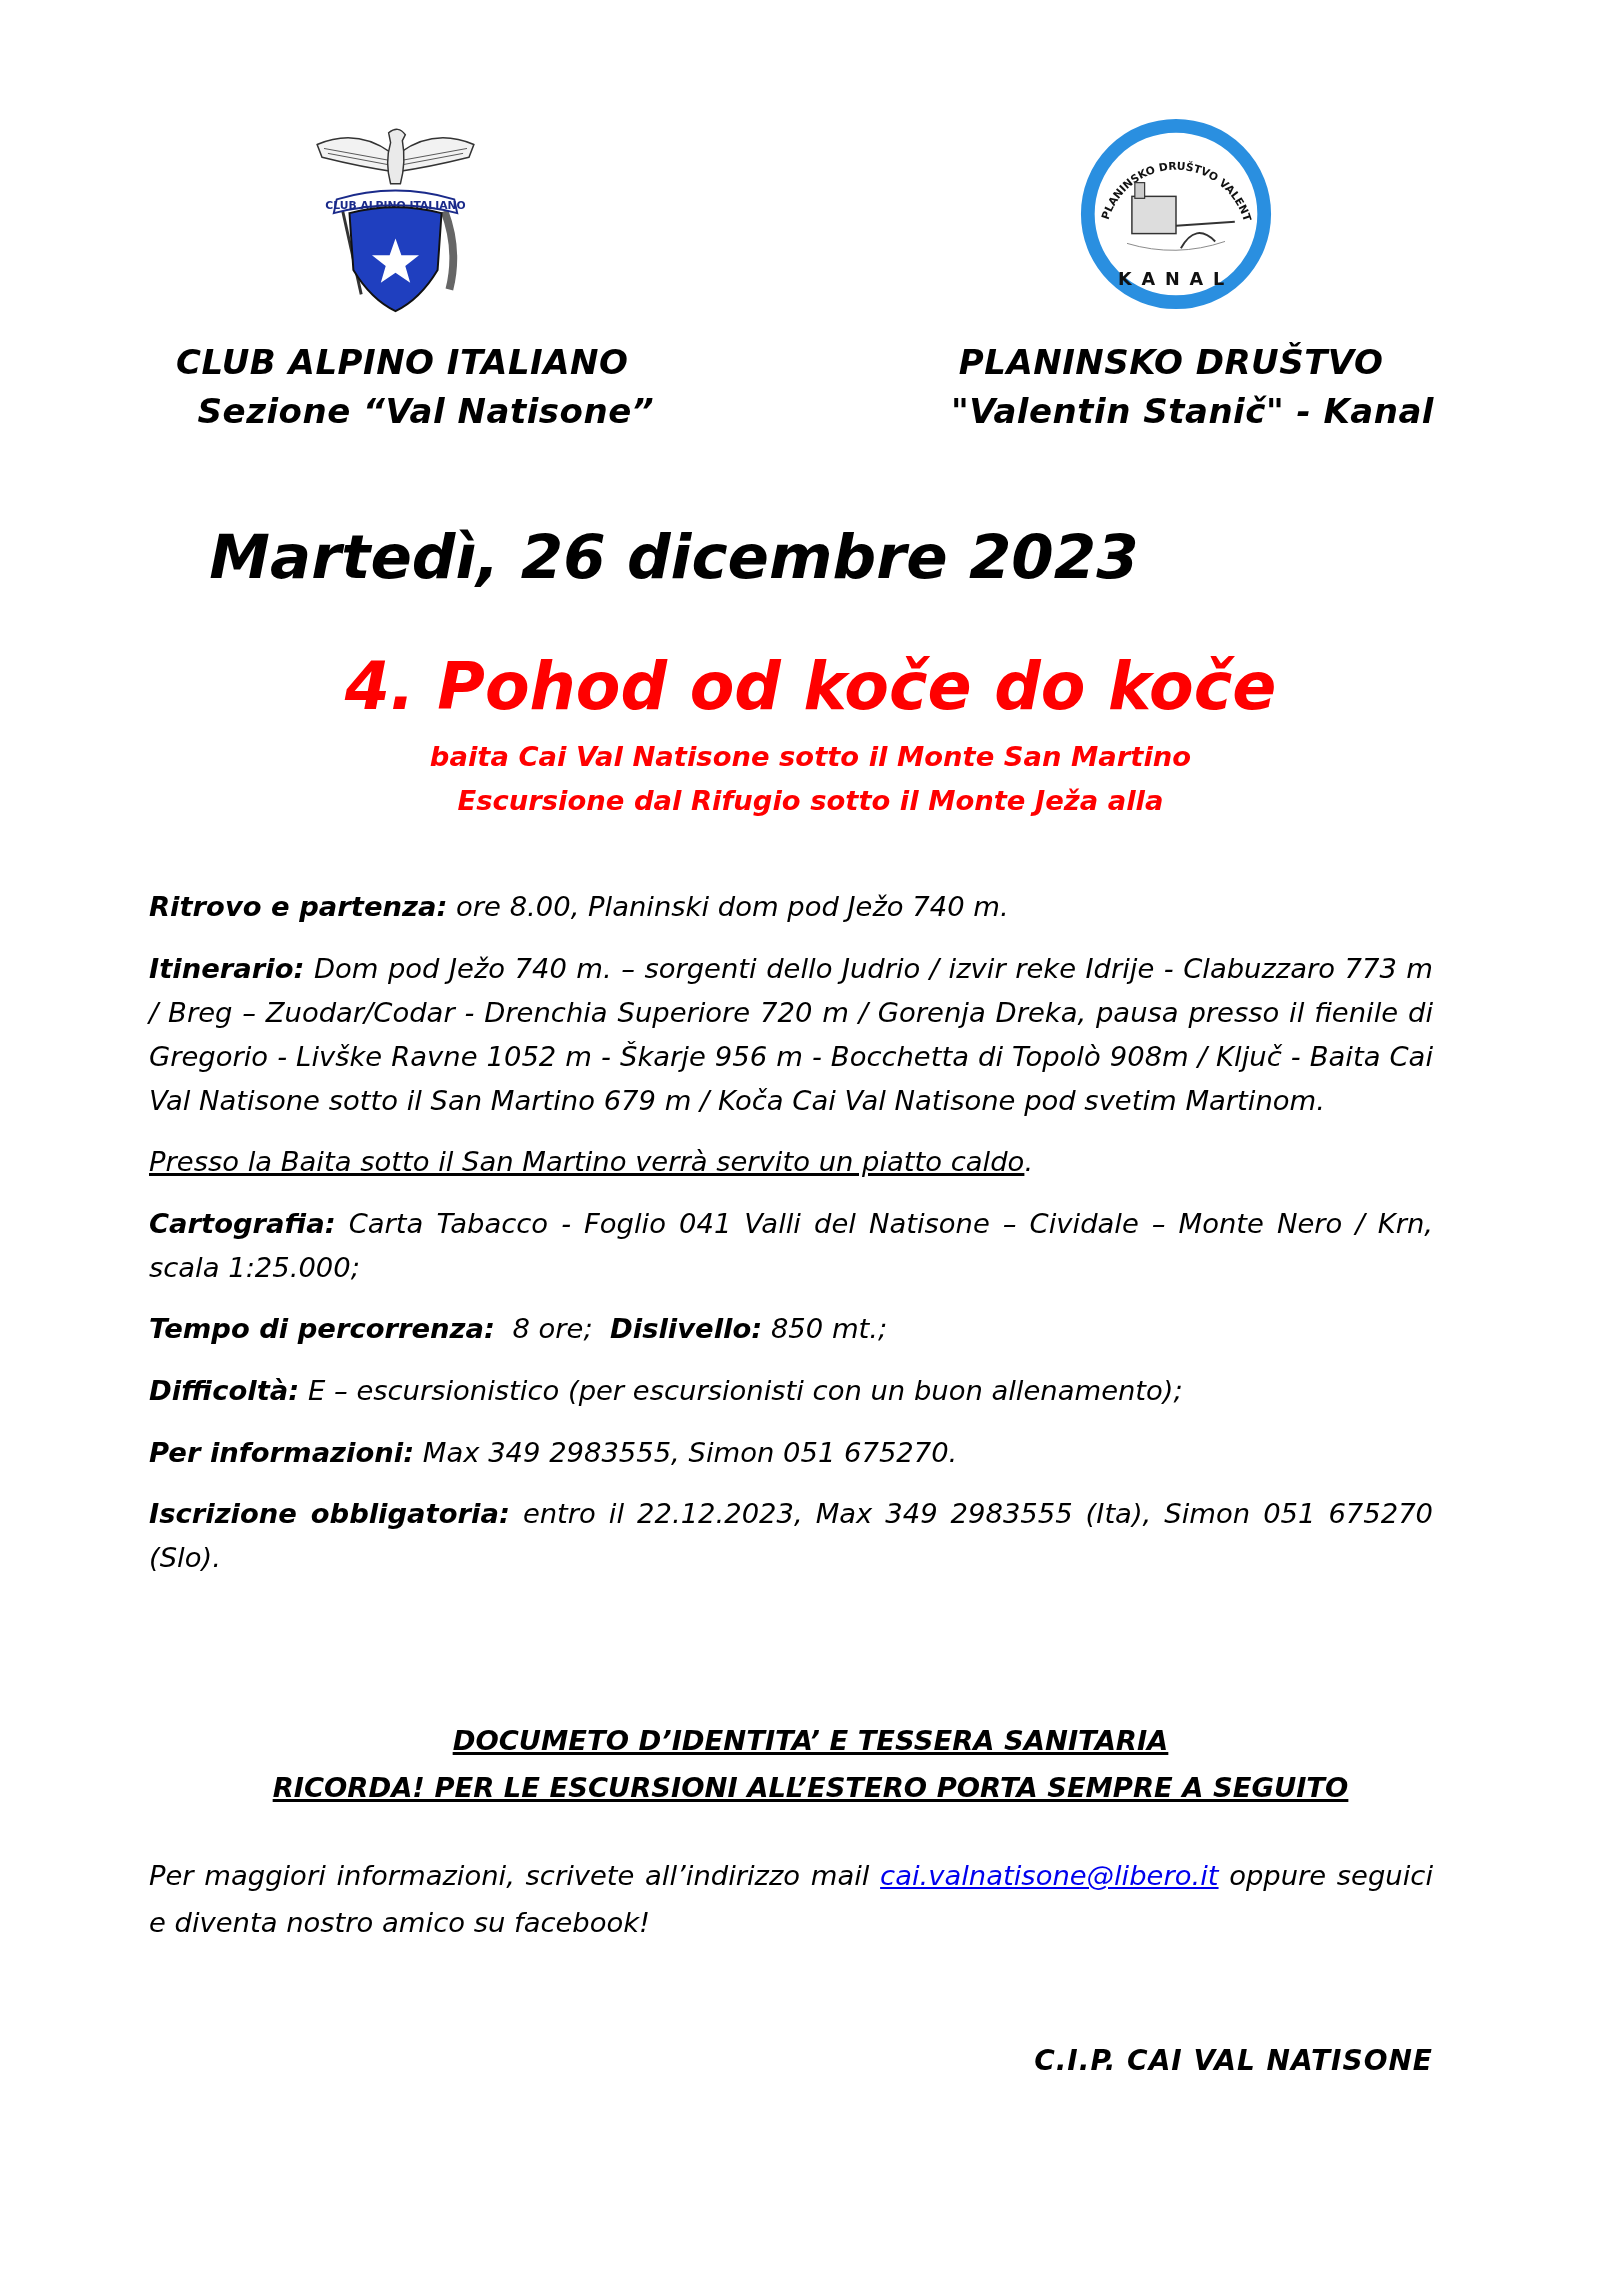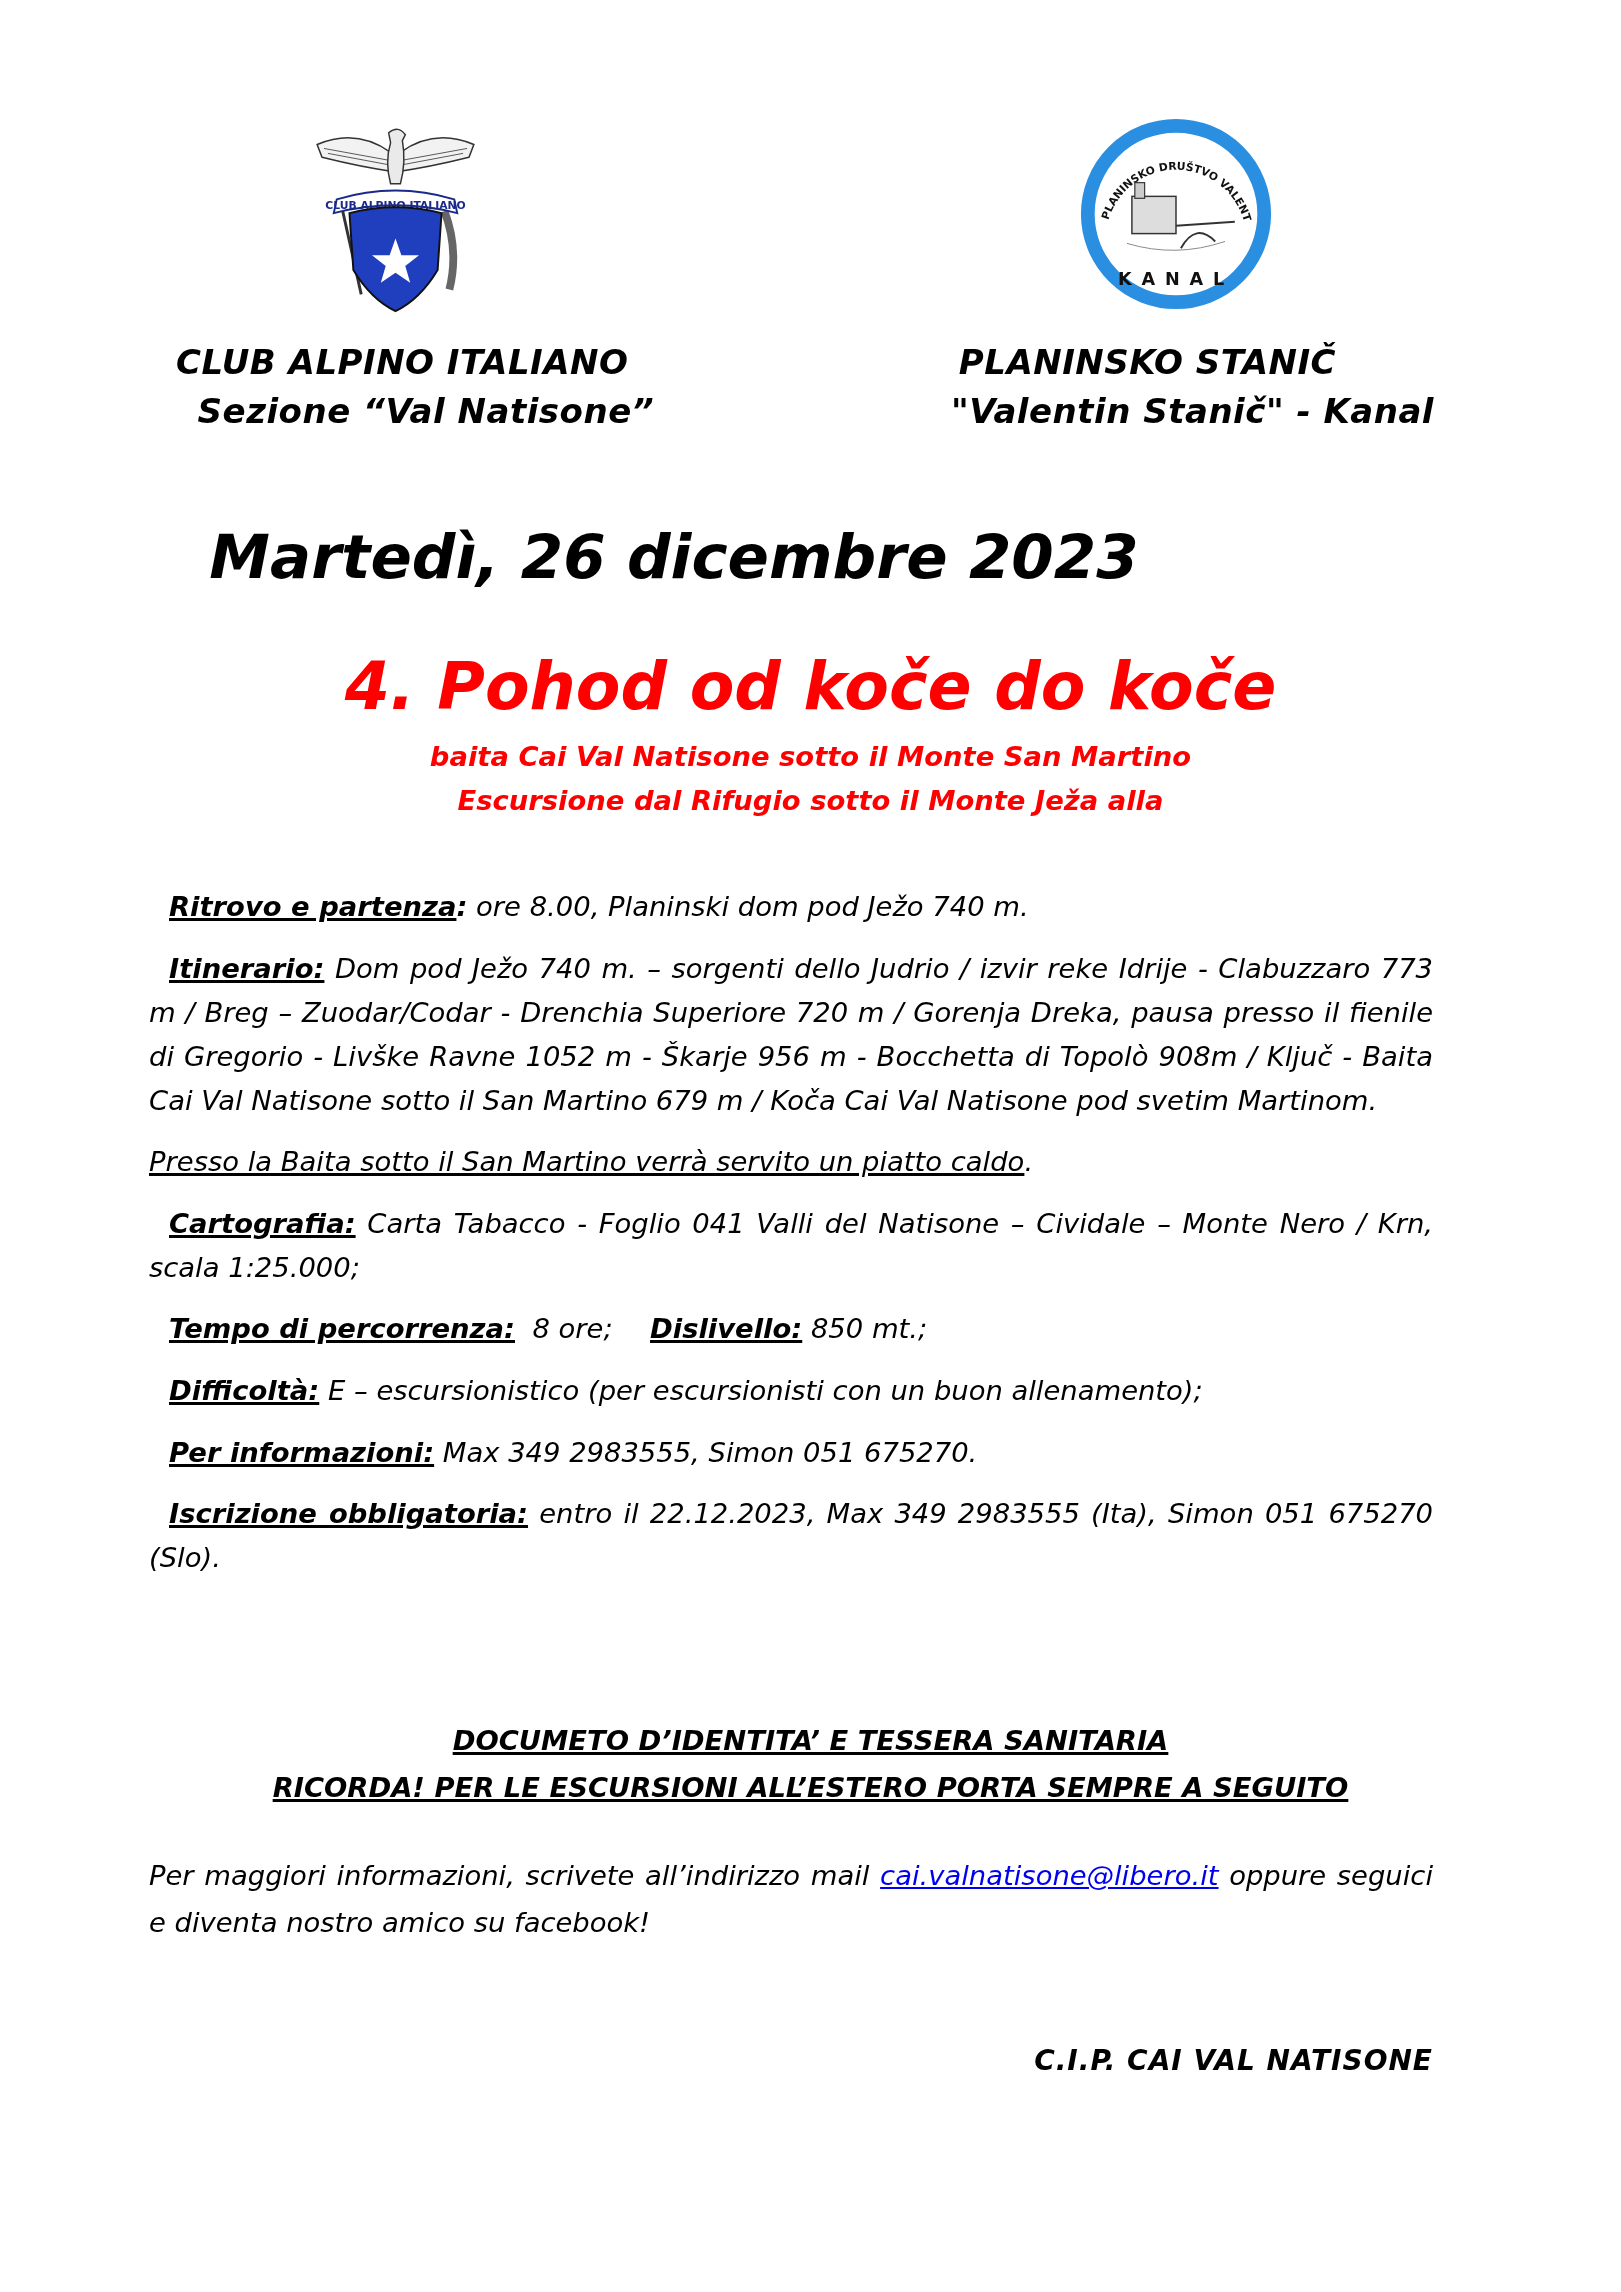--- a/index.html
+++ b/index.html
@@ -11,21 +11,21 @@
   .org { font-style: italic; font-weight: bold; font-size: 34px; line-height: 49px; letter-spacing: 0.5px; }
   .org-left { left: 176px; top: 338px; width: 549px; }
   .org-left .l2 { padding-left: 21.6px; }
   .org-right { left: 951px; top: 338px; width: 549px; }
   .org-right .l1 { padding-left: 7.8px; }
   .date { left: 0; width: 1348px; top: 518px; text-align: center; font-style: italic; font-weight: bold; font-size: 61px; line-height: 78px; }
   .title { left: 0; width: 1621px; top: 643px; text-align: center; font-style: italic; font-weight: bold; font-size: 65px; line-height: 88px; color: #ff0000; }
   .subtitle { left: 0; width: 1621px; top: 735px; text-align: center; font-style: italic; font-weight: bold; font-size: 27.4px; line-height: 44px; color: #ff0000; }
   .content { left: 149px; top: 885px; width: 1284px; font-style: italic; font-size: 27.4px; line-height: 44px; }
   .content p { margin: 0 0 17.6px 0; text-align: justify; }
-  .lbl { font-weight: bold; text-decoration: underline; text-decoration-thickness: 2.9px; margin-left: 20px; }
+  .lbl { font-weight: bold; text-decoration-thickness: 2.9px; }
   .ul { text-decoration: underline; text-decoration-thickness: 2.9px; font-style: italic; }
   .warn { left: 137px; width: 1347px; top: 1717px; text-align: center; font-style: italic; font-weight: bold; font-size: 27.4px; line-height: 47px; text-decoration: underline; text-decoration-thickness: 2.9px; }
   .footer { left: 149px; top: 1852px; width: 1284px; font-style: italic; font-size: 27.4px; line-height: 47px; text-align: justify; }
   .footer a { color: #0000ee; text-decoration: underline; }
   .sign { left: 882px; width: 551px; top: 2037px; text-align: right; font-style: italic; font-weight: bold; font-size: 28px; line-height: 47px; letter-spacing: 1px; }
 </style>
 </head>
 <body>
 
 <div class="abs logo-cai">
@@ -65,21 +65,21 @@
     <path d="M50 130 Q100 145 150 128" stroke="#888" stroke-width="1" fill="none"></path>
     <text x="100" y="172" font-size="18" font-family="DejaVu Sans, sans-serif" font-weight="bold" fill="#111" text-anchor="middle" letter-spacing="10">KANAL</text>
   </svg>
 </div>
 
 <div class="abs org org-left">
   <div class="l1">CLUB ALPINO ITALIANO</div>
   <div class="l2">Sezione “Val Natisone”</div>
 </div>
 <div class="abs org org-right">
-  <div class="l1">PLANINSKO STANIČ</div>
+  <div class="l1">PLANINSKO DRUŠTVO</div>
   <div class="l2">"Valentin Stanič" - Kanal</div>
 </div>
 
 <div class="abs date">Martedì, 26 dicembre 2023</div>
 <div class="abs title">4. Pohod od koče do koče</div>
 <div class="abs subtitle">
   <div>baita Cai Val Natisone sotto il Monte San Martino</div>
   <div>Escursione dal Rifugio sotto il Monte Ježa alla</div>
 </div>
 

